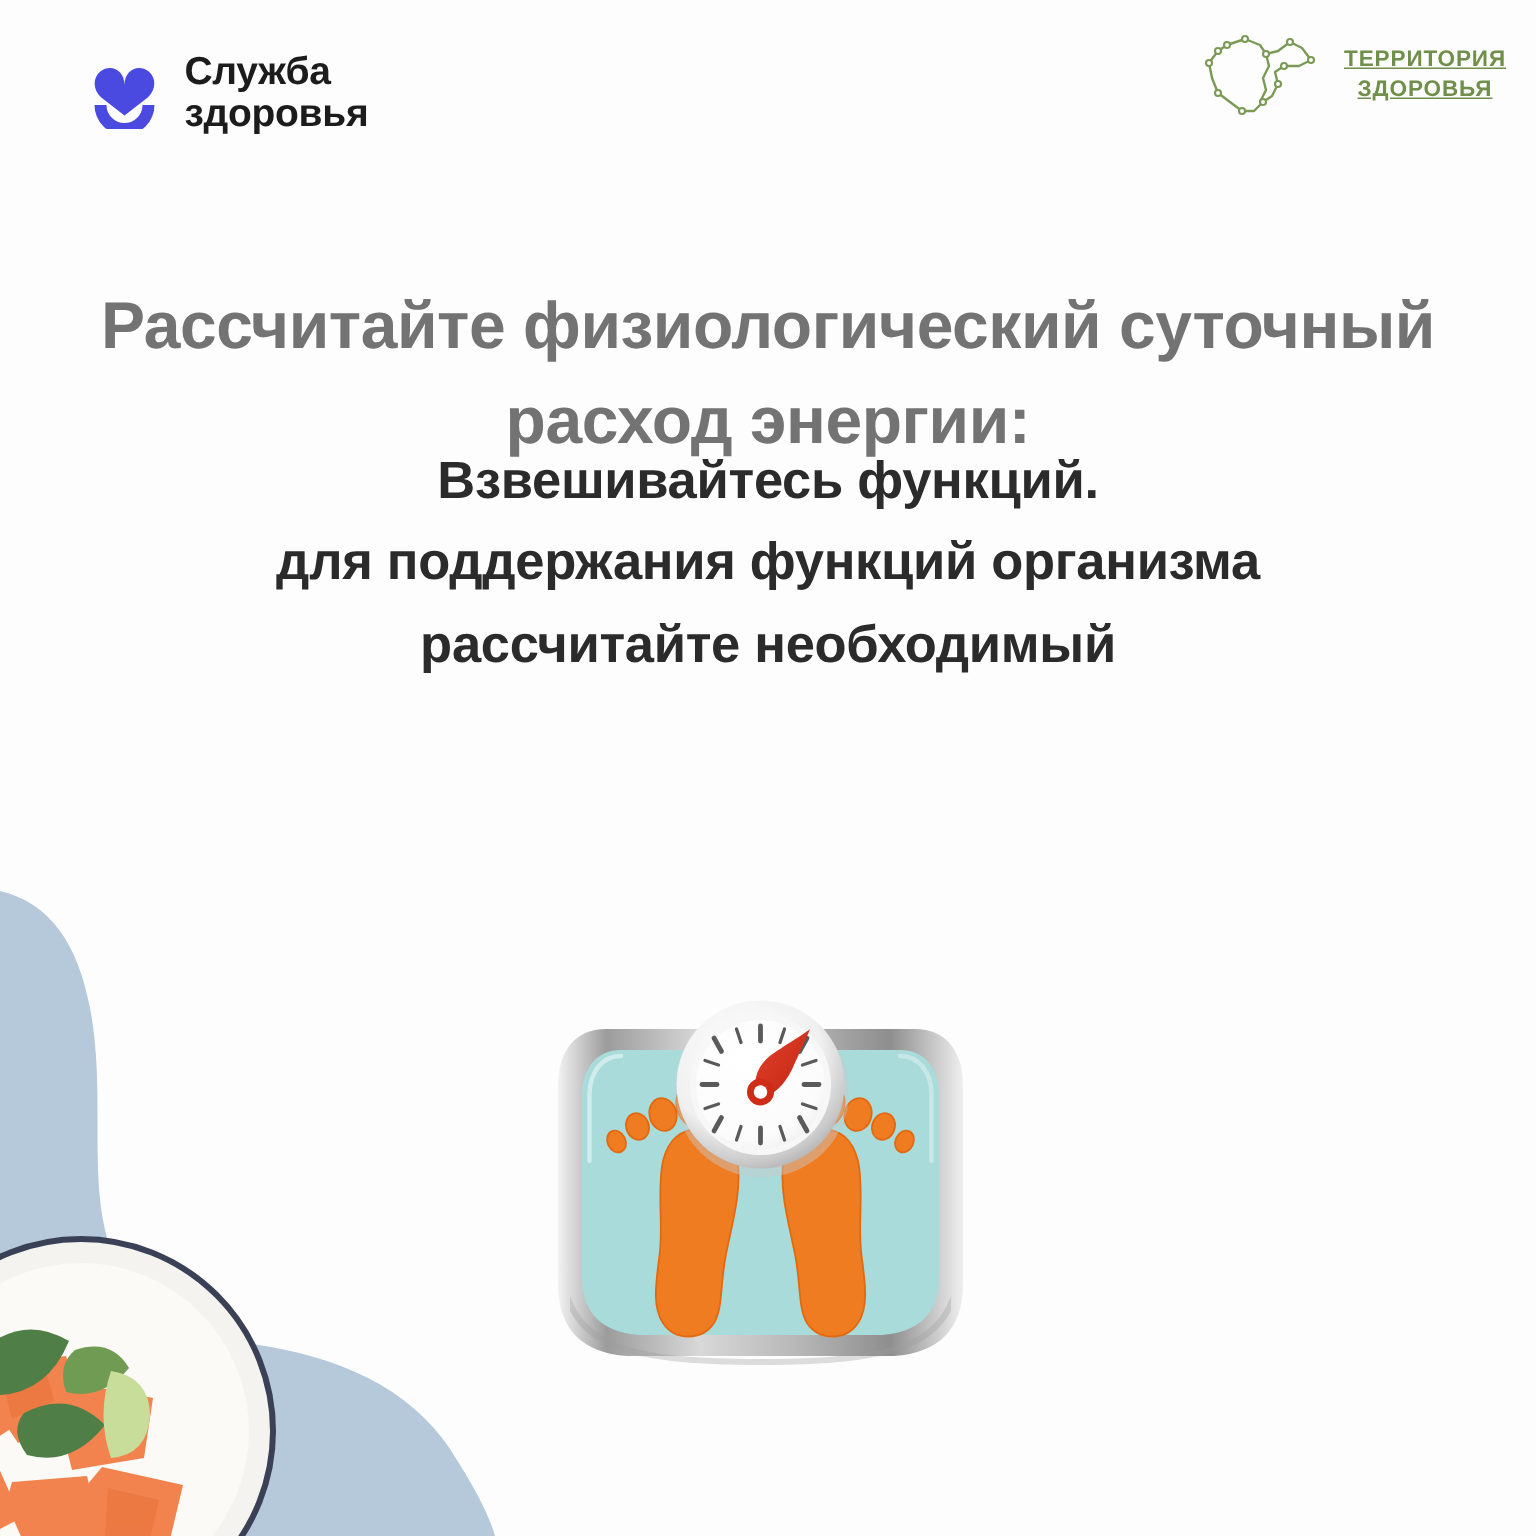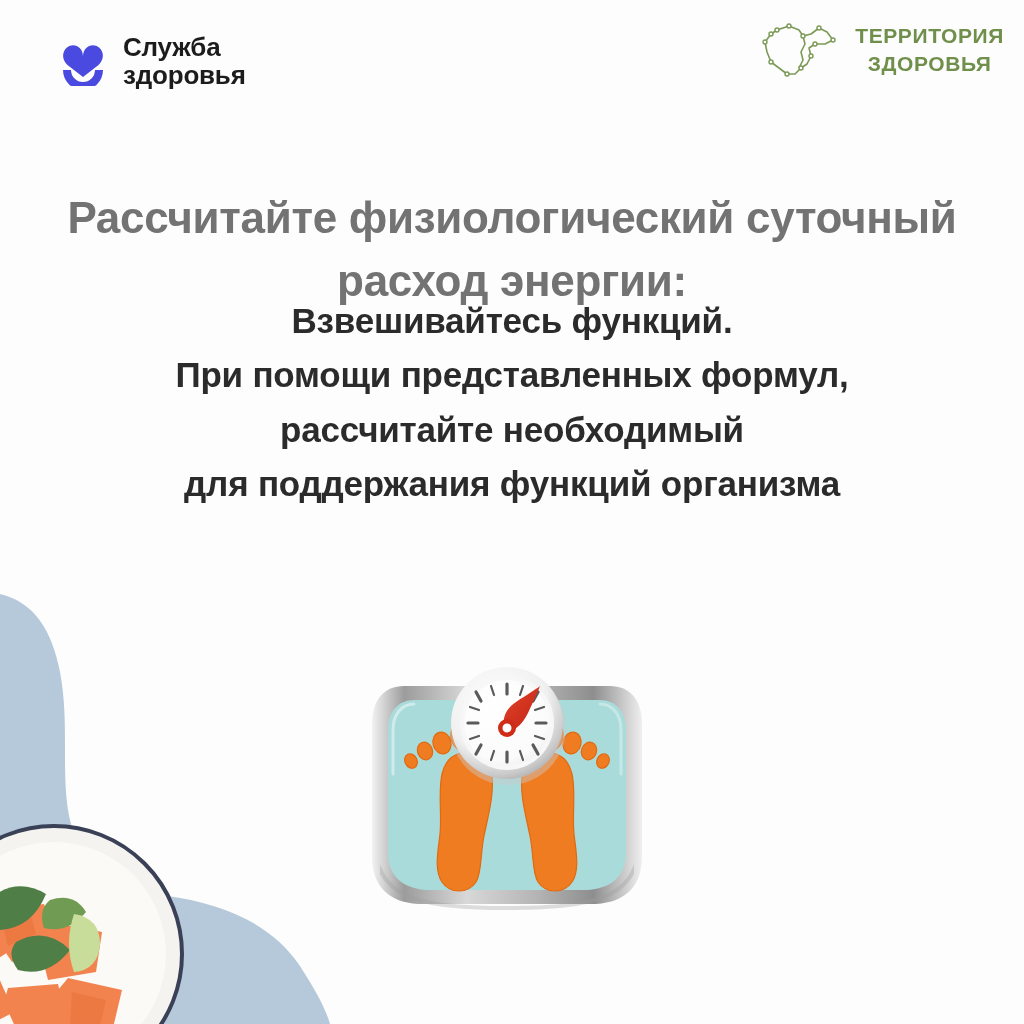--- a/index.html
+++ b/index.html
@@ -73,27 +73,28 @@
     top: 22px;
     display: flex;
     align-items: center;
     gap: 4px;
   }
   .logo-right-map { width: 92px; height: 62px; flex: 0 0 auto; }
   .logo-right-map svg { display: block; width: 100%; height: 100%; }
   .logo-right-text {
     font-family: "Liberation Sans", sans-serif;
     font-weight: bold;
-    font-size: 21px;
+    font-size: 15px;
     line-height: 1.35;
     color: #6f8f4a;
     letter-spacing: 0.6px;
     text-align: right;
     position: relative;
     padding-bottom: 6px;
+    text-decoration: underline;
   }
   .logo-right-text span { display: block; }
   .logo-right-text .lr1 { text-align: left; }
   .logo-right-text .lr2 { text-align: center; }
 
   
   .headline {
     position: absolute;
     top: 158px;
     left: 48px;
@@ -254,23 +255,22 @@
         <span class="lr1">ТЕРРИТОРИЯ</span>
         <span class="lr2">ЗДОРОВЬЯ</span>
       </span>
     </div>
   </div>
 
   <h1 class="headline">Рассчитайте физиологический суточный расход энергии:</h1>
 
   <div class="body-copy">
     <p>Взвешивайтесь функций.</p>
-    <p>При помощи представленных формул,</p>
+    <p>для поддержания функций организма</p>
     <p>рассчитайте необходимый</p>
-    <p>для поддержания функций организма</p>
   </div>
 
   <div class="scale">
     <svg viewBox="0 0 290 300" xmlns="http://www.w3.org/2000/svg" aria-hidden="true">
       <defs>
         <linearGradient id="frameGrad" x1="0" y1="0" x2="1" y2="0">
           <stop offset="0%" stop-color="#f2f2f2"></stop>
           <stop offset="12%" stop-color="#9c9c9c"></stop>
           <stop offset="35%" stop-color="#d8d8d8"></stop>
           <stop offset="60%" stop-color="#b6b6b6"></stop>

